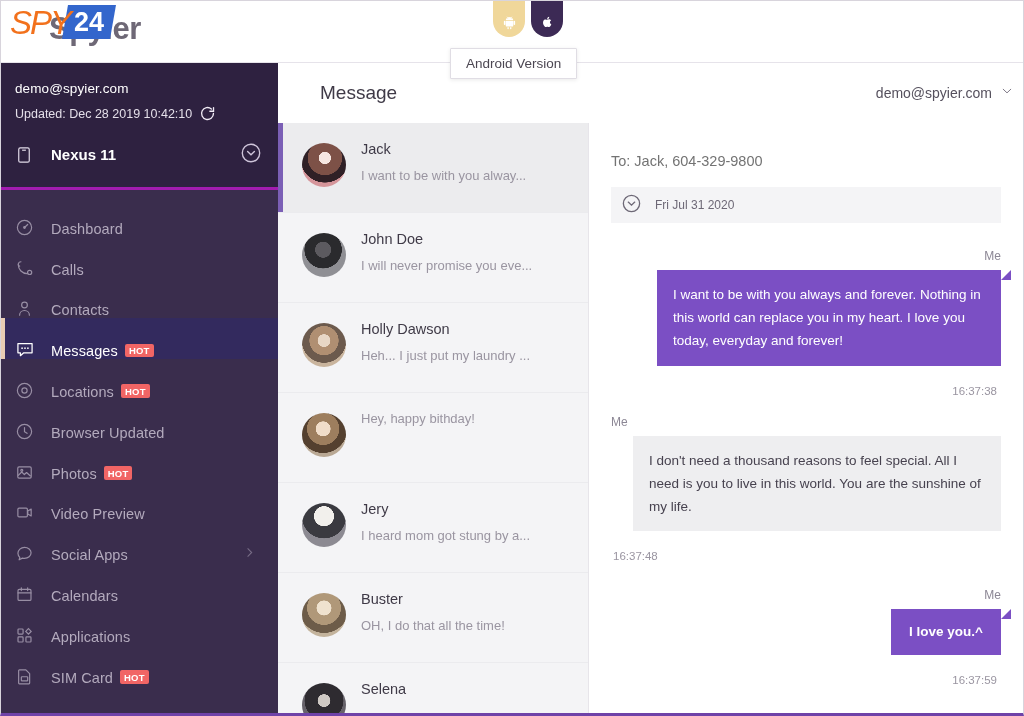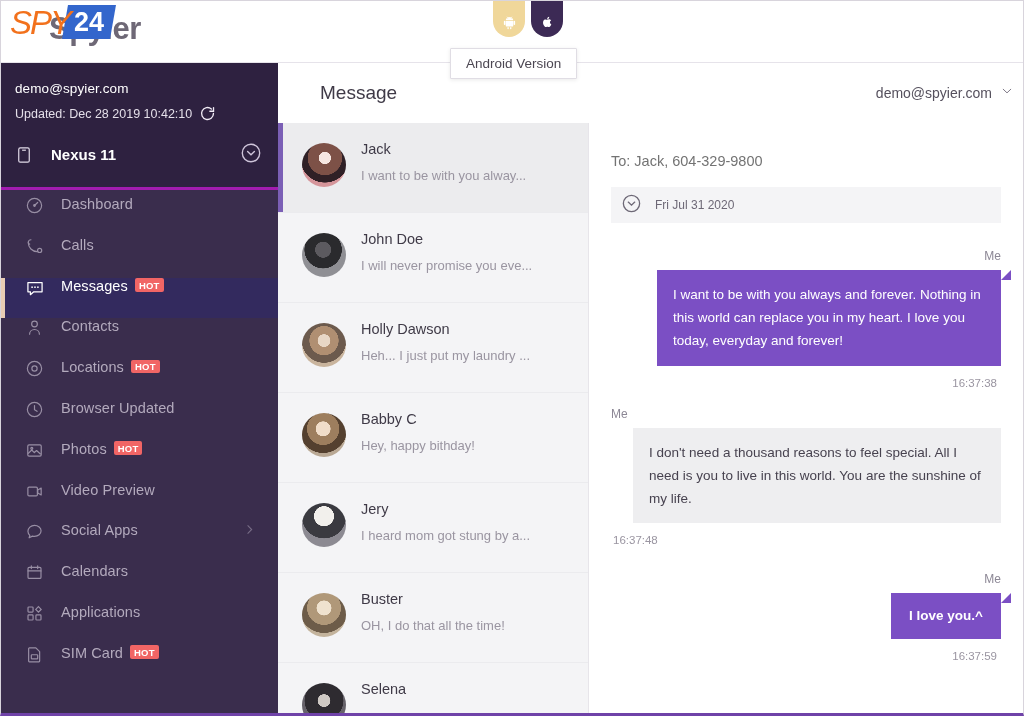--- a/index.html
+++ b/index.html
@@ -160,22 +160,22 @@
     color: #ffffff;
     font-weight: bold;
     margin-left: 8px;
   }
 
   .sb-nav { padding-top: 6px; }
   .sb-item {
     position: relative;
     height: 40.8px;
     display: flex;
-    align-items: flex-start;
-    padding-left: 24px;
+    align-items: flex-end;
+    padding-left: 14px;
     cursor: pointer;
   }
   .sb-item .sb-icon {
     width: 28px;
     display: flex;
     align-items: center;
     justify-content: flex-start;
     opacity: 0.78;
   }
   .sb-item .sb-label {
@@ -368,21 +368,21 @@
     border-bottom: 10px solid #7b4fc4;
     transform: translateX(10px);
   }
   .bubble.grey {
     background: #eeeef0;
     color: #47424f;
   }
   .msg-time {
     font-size: 11.5px;
     color: #9a95a1;
-    margin-top: 11px;
+    margin-top: 19px;
   }
   .msg.out .msg-time { text-align: right; padding-right: 4px; }
   .msg.in .msg-time { text-align: left; padding-left: 2px; }
 
   .thread-indent-left { padding-left: 22px; }
 </style>
 </head>
 <body>
 
 <div id="app">
@@ -461,40 +461,40 @@
         <span class="sb-icon">
           <svg width="19" height="19" viewBox="0 0 24 24" fill="none" stroke="#b3aabd" stroke-width="1.5" stroke-linecap="round">
             <path d="M7.5 3.5c-2 0-3.4 1.6-3.4 3.6 0 6.3 5.1 11.4 11.4 11.4"></path>
             <circle cx="18.5" cy="17" r="2.6"></circle>
             <path d="M4.2 7.2c0 1.1.6 1.7 1.7 1.9"></path>
           </svg>
         </span>
         <span class="sb-label">Calls</span>
       </div>
 
+      <div class="sb-item">
+        <span class="sb-icon">
+          <svg width="19" height="19" viewBox="0 0 24 24" fill="none" stroke="#b3aabd" stroke-width="1.5">
+            <circle cx="12" cy="7.5" r="3.6"></circle>
+            <path d="M5.8 20.5c0-3.5 2.8-6 6.2-6s6.2 2.5 6.2 6" stroke-linecap="round"></path>
+          </svg>
+        </span>
+        <span class="sb-label">Contacts</span>
+      </div>
+
       <div class="sb-item active">
         <span class="sb-icon">
           <svg width="20" height="20" viewBox="0 0 24 24" fill="none" stroke="#ffffff" stroke-width="1.5">
             <path d="M3.5 5.5h17v11h-10l-4 3.5v-3.5h-3z" stroke-linejoin="round"></path>
             <circle cx="8.5" cy="11" r="1" fill="#ffffff" stroke="none"></circle>
             <circle cx="12" cy="11" r="1" fill="#ffffff" stroke="none"></circle>
             <circle cx="15.5" cy="11" r="1" fill="#ffffff" stroke="none"></circle>
           </svg>
         </span>
         <span class="sb-label"><span>Messages</span><span class="hot-badge">HOT</span></span>
-      </div>
-
-      <div class="sb-item">
-        <span class="sb-icon">
-          <svg width="19" height="19" viewBox="0 0 24 24" fill="none" stroke="#b3aabd" stroke-width="1.5">
-            <circle cx="12" cy="7.5" r="3.6"></circle>
-            <path d="M5.8 20.5c0-3.5 2.8-6 6.2-6s6.2 2.5 6.2 6" stroke-linecap="round"></path>
-          </svg>
-        </span>
-        <span class="sb-label">Contacts</span>
       </div>
 
       <div class="sb-item">
         <span class="sb-icon">
           <svg width="19" height="19" viewBox="0 0 24 24" fill="none" stroke="#b3aabd" stroke-width="1.5">
             <circle cx="12" cy="12" r="9"></circle>
               <circle cx="12" cy="12" r="3.3"></circle>
           </svg>
         </span>
         <span class="sb-label"><span>Locations</span><span class="hot-badge">HOT</span></span>
@@ -618,21 +618,20 @@
           <div class="avatar" style="background:radial-gradient(circle at 50% 40%, #e8d7c6 0 18%, #b08f72 19% 42%, #6c5a4d 43% 64%, #c9b49d 65% 100%);"></div>
           <div class="contact-text">
             <div class="contact-name">Holly Dawson</div>
             <div class="contact-snippet">Heh... I just put my laundry ...</div>
           </div>
         </div>
 
         <div class="contact-row">
           <div class="avatar" style="background:radial-gradient(circle at 48% 36%, #f0ddc9 0 20%, #9d7e5e 21% 44%, #54402f 45% 66%, #b9a894 67% 100%);"></div>
           <div class="contact-text">
-            <div class="contact-name">Babby C</div>
             <div class="contact-snippet">Hey, happy bithday!</div>
           </div>
         </div>
 
         <div class="contact-row">
           <div class="avatar" style="background:radial-gradient(circle at 50% 30%, #f2f0ec 0 26%, #3a3a40 27% 58%, #8c8a92 59% 100%);"></div>
           <div class="contact-text">
             <div class="contact-name">Jery</div>
             <div class="contact-snippet">I heard mom got stung by a...</div>
           </div>

